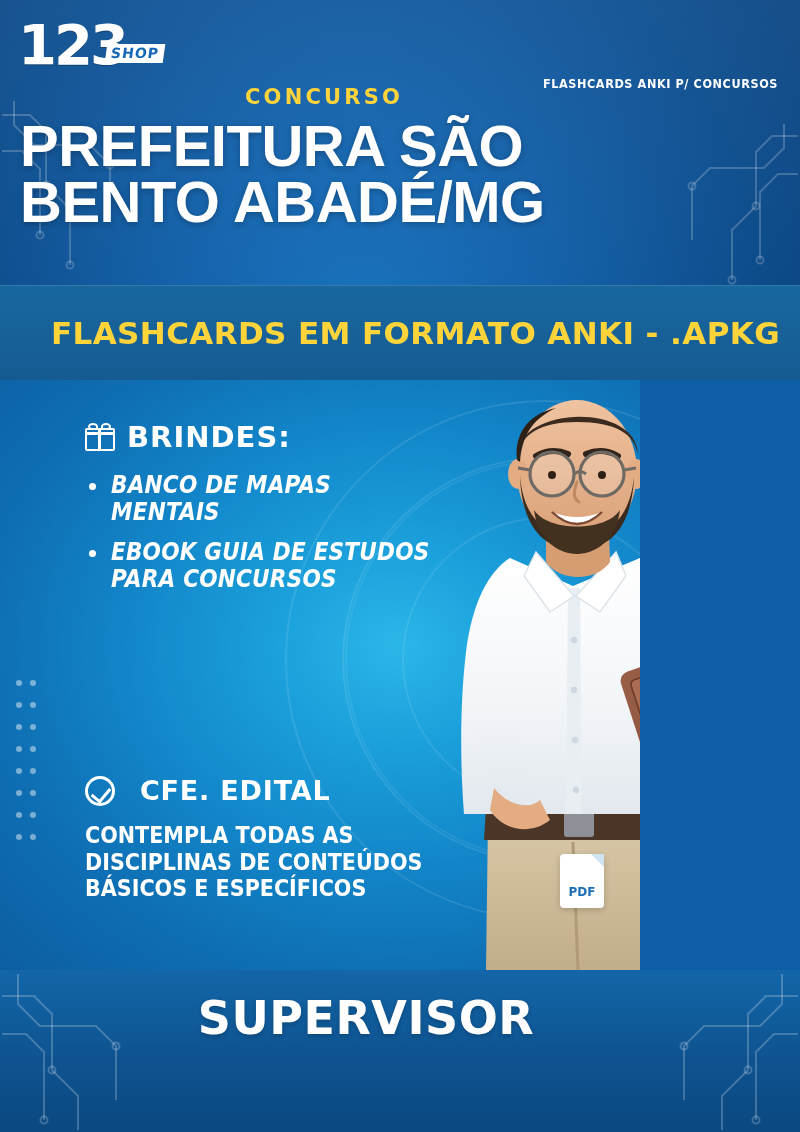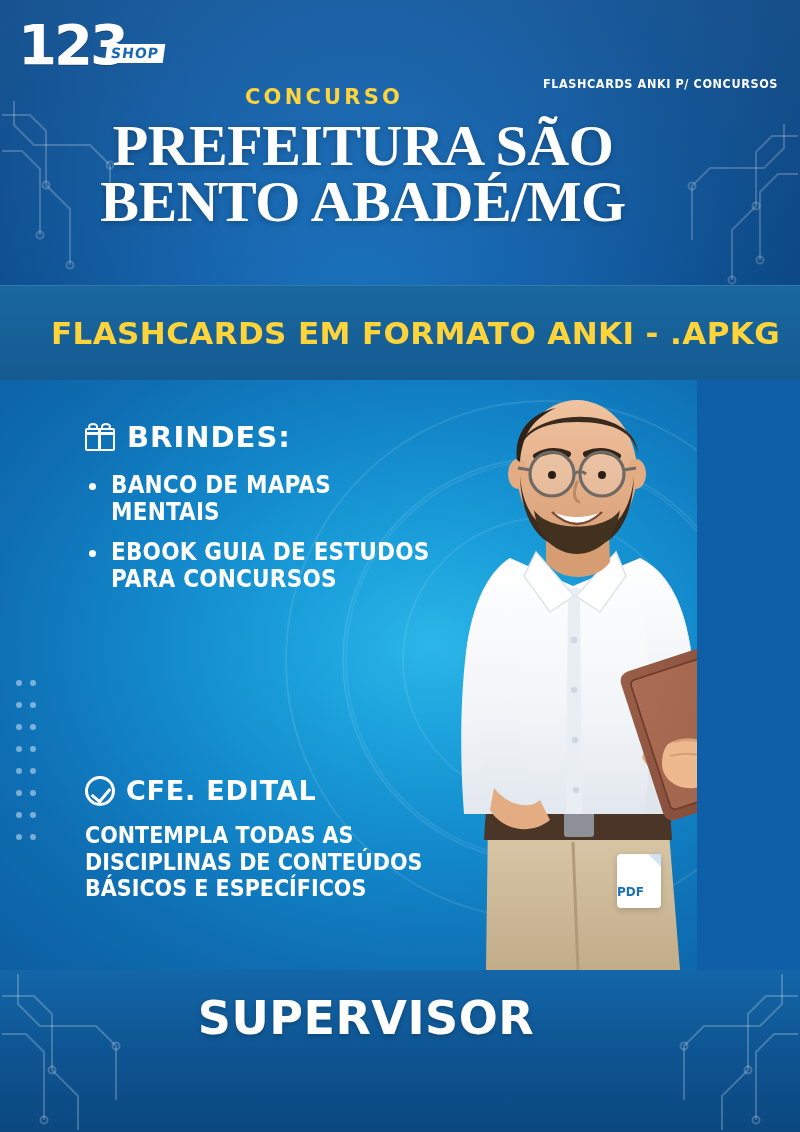--- a/index.html
+++ b/index.html
@@ -75,27 +75,26 @@
     font-weight: 800;
     font-size: 21px;
     letter-spacing: 3.2px;
     font-family: "DejaVu Sans", sans-serif;
     z-index: 5;
     text-transform: uppercase;
   }
 
   .main-title {
     position: absolute; top: 118px; left: 0; width: 726px;
-    text-align: center;
     color: #ffffff;
     font-weight: 900;
     font-size: 58px;
     line-height: 0.97;
     letter-spacing: -0.5px;
-    font-family: Liberation Serif, serif;
+    font-family: Liberation Sans, sans-serif;
     z-index: 5;
     text-shadow: 0 2px 6px rgba(0,0,0,0.25);
     text-transform: uppercase;
     padding: 0 20px;
   }
   .main-title .l2 { display: block; }
 
   
   .strip {
     position: absolute; left: 0; top: 285px; width: 800px; height: 95px;
@@ -110,21 +109,21 @@
     font-weight: 900;
     font-size: 31px;
     letter-spacing: 0.4px;
     font-family: "DejaVu Sans", sans-serif;
     text-transform: uppercase;
     text-align: center;
   }
 
   
   .middle {
-    position: absolute; left: 0; top: 380px; width: 697px; height: 590px;
+    position: absolute; left: 0; top: 380px; width: 640px; height: 590px;
     background:
       radial-gradient(ellipse at 62% 45%, #2bb6e8 0%, #1ba0db 22%, #1286c9 48%, #0f6fb4 72%, #0c5ea1 100%);
     overflow: hidden;
   }
   .rings {
     position: absolute; left: 285px; top: 20px; width: 520px; height: 520px;
     border-radius: 50%;
     border: 2px solid rgba(255,255,255,0.10);
   }
   .rings::before {
@@ -179,21 +178,21 @@
     border: 2.5px solid #ffffff; border-radius: 50% 50% 0 50%;
   }
   .gift-icon .bowr {
     position: absolute; left: 16px; top: 0px; width: 10px; height: 7px;
     border: 2.5px solid #ffffff; border-radius: 50% 50% 50% 0;
   }
   .brindes-title {
     color: #ffffff; font-weight: 900; font-size: 29px; letter-spacing: 1px;
     font-family: "DejaVu Sans", sans-serif; text-transform: uppercase;
   }
-  .bullets { list-style: none; margin-top: 18px; }
+  .bullets { list-style: none; margin-top: 18px; font-style: italic; }
   .bullets li {
     position: relative;
     color: #ffffff;
     font-weight: 700;
     font-size: 24px;
     line-height: 1.12;
     letter-spacing: 0.2px;
     font-family: "DejaVu Sans Condensed", "DejaVu Sans", sans-serif;
     padding-left: 26px;
     margin-bottom: 13px;
@@ -203,21 +202,21 @@
     content: "";
     position: absolute; left: 4px; top: 11px;
     width: 7px; height: 7px; border-radius: 50%;
     background: #ffffff;
   }
 
   
   .cfe {
     position: absolute; left: 85px; top: 395px; width: 370px; z-index: 8;
   }
-  .cfe-head { display: flex; align-items: center; gap: 11px; margin-bottom: 12px; }
+  .cfe-head { display: flex; align-items: center; gap: 25px; margin-bottom: 12px; }
   .check-icon {
     width: 30px; height: 30px; border-radius: 50%;
     border: 3px solid #ffffff; position: relative; flex: 0 0 auto;
   }
   .check-icon::after {
     content: ""; position: absolute; left: 7px; top: 5px;
     width: 9px; height: 15px;
     border-right: 3.2px solid #ffffff; border-bottom: 3.2px solid #ffffff;
     transform: rotate(40deg);
   }
@@ -241,21 +240,21 @@
     position: absolute; right: 36px; bottom: 62px; width: 44px; height: 54px;
     background: #ffffff; border-radius: 4px; z-index: 9;
     box-shadow: 0 2px 6px rgba(0,0,0,0.18);
   }
   .pdf-badge::before {
     content: ""; position: absolute; right: 0; top: 0;
     border-width: 0 13px 13px 0; border-style: solid;
     border-color: transparent #cfe3f2 transparent transparent;
   }
   .pdf-badge span {
-    position: absolute; left: 0; right: 0; bottom: 9px; text-align: left;
+    position: absolute; left: 0; right: 0; bottom: 9px; text-align: center;
     color: #1a6fb5; font-weight: 900; font-size: 12px;
     font-family: "DejaVu Sans", sans-serif;
     margin-top: 19px;
   }
 
   
   .bottom-band {
     position: absolute; left: 0; top: 970px; width: 800px; height: 162px;
     background: linear-gradient(180deg, #1366a8 0%, #0e5390 55%, #0b4880 100%);
     overflow: hidden;

